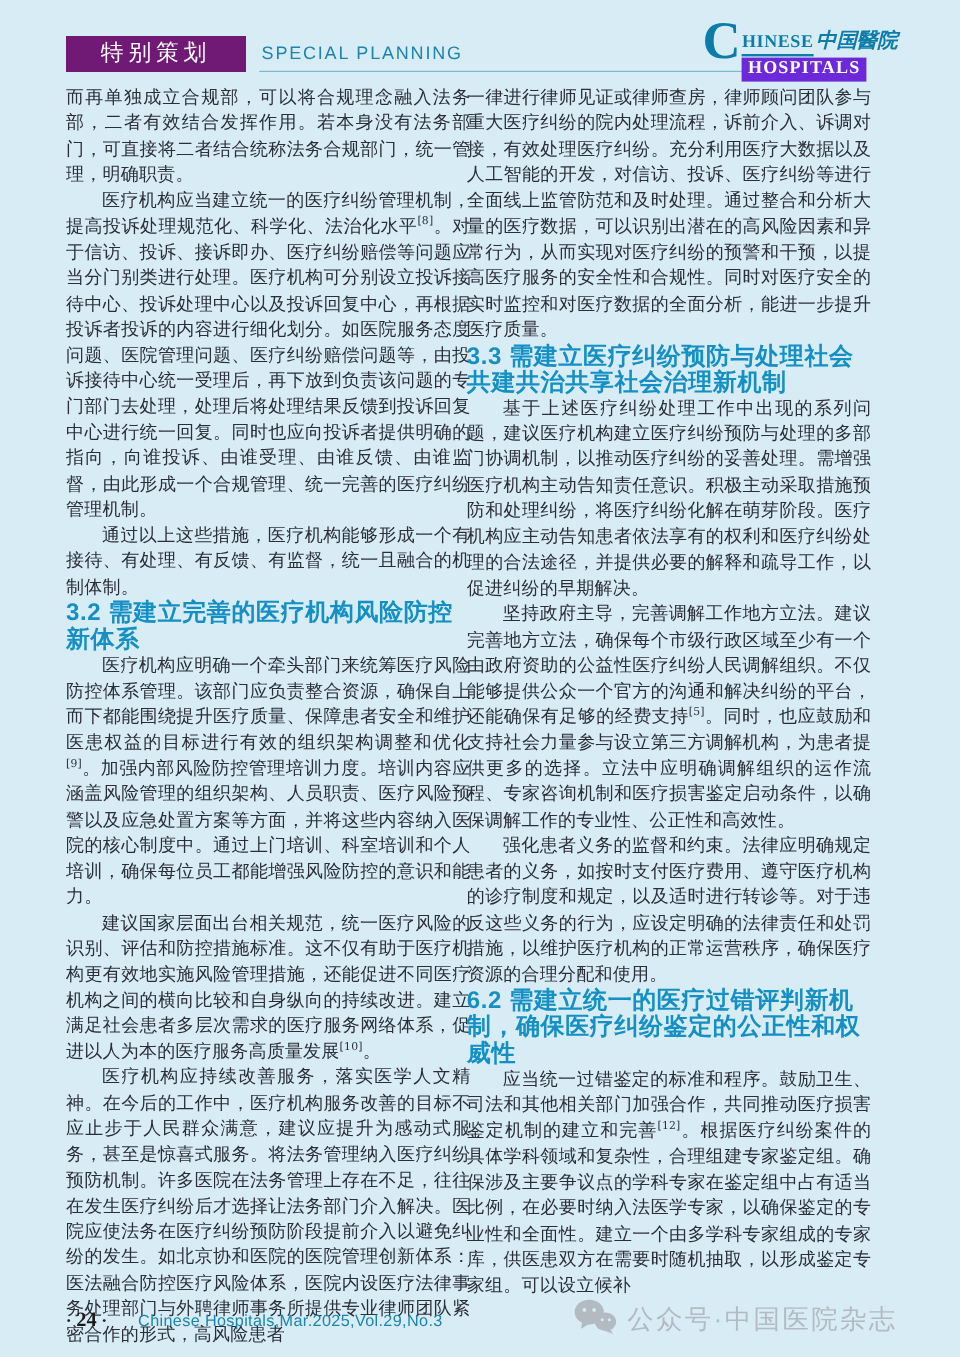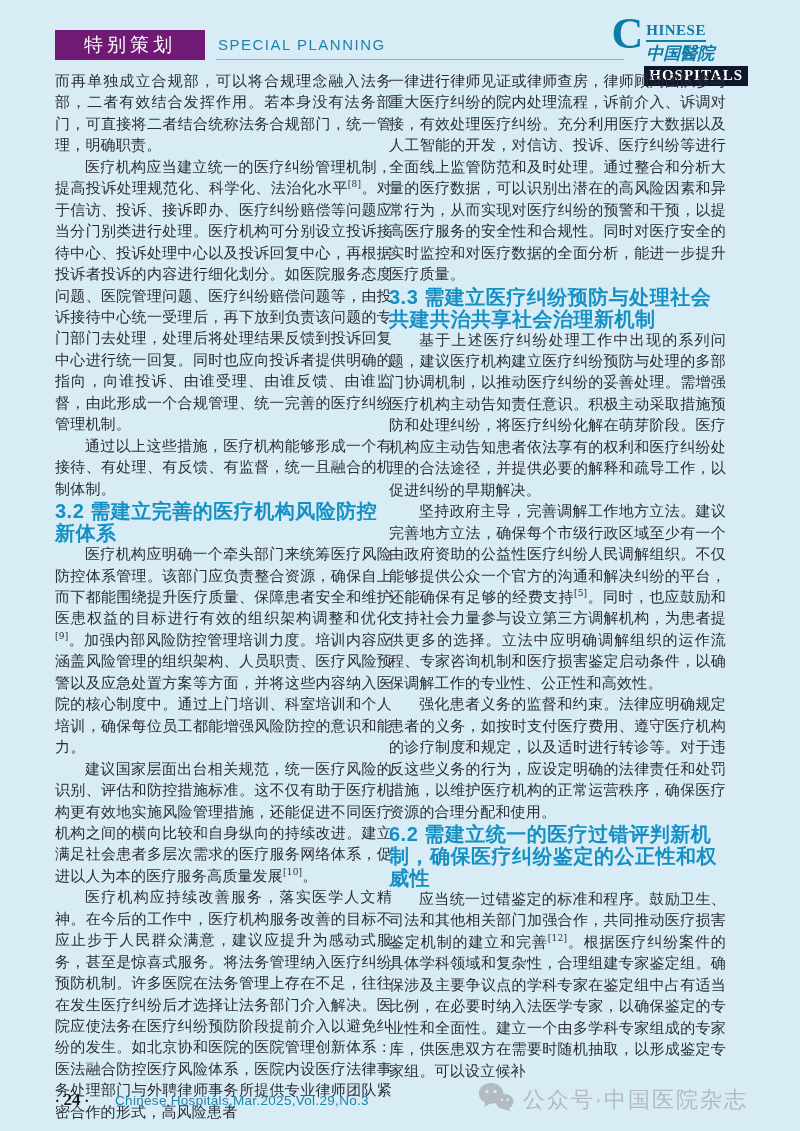--- a/index.html
+++ b/index.html
@@ -50,39 +50,39 @@
     color: #0e7ca9;
   }
   .logo-c {
     font-family: "Liberation Serif", serif;
     font-weight: bold;
     font-size: 44px;
     line-height: 40px;
     color: #0e7ca9;
   }
   .logo-right { display: flex; flex-direction: column; margin-left: 1px; margin-top: 8px; }
-  .logo-top { display: flex; align-items: baseline; flex-direction: column; }
+  .logo-top { display: flex; align-items: baseline; }
   .logo-hinese {
     font-family: "Liberation Serif", serif;
     font-weight: bold;
     font-size: 15px;
     letter-spacing: 0.5px;
     border-bottom: 2px solid #0e7ca9;
     padding-bottom: 1px;
   }
   .logo-cn {
     font-weight: bold;
     font-size: 17px;
     font-style: italic;
     margin-left: 2px;
     white-space: nowrap;
   }
   .logo-hospitals {
     margin-top: 1px;
-    background: #0f172a;
+    background: #6d28d9;
     color: #ffffff;
     font-family: "Liberation Serif", serif;
     font-weight: bold;
     font-size: 15px;
     letter-spacing: 1px;
     padding: 1px 5px 2px 5px;
     align-self: flex-start;
   }
 
   

